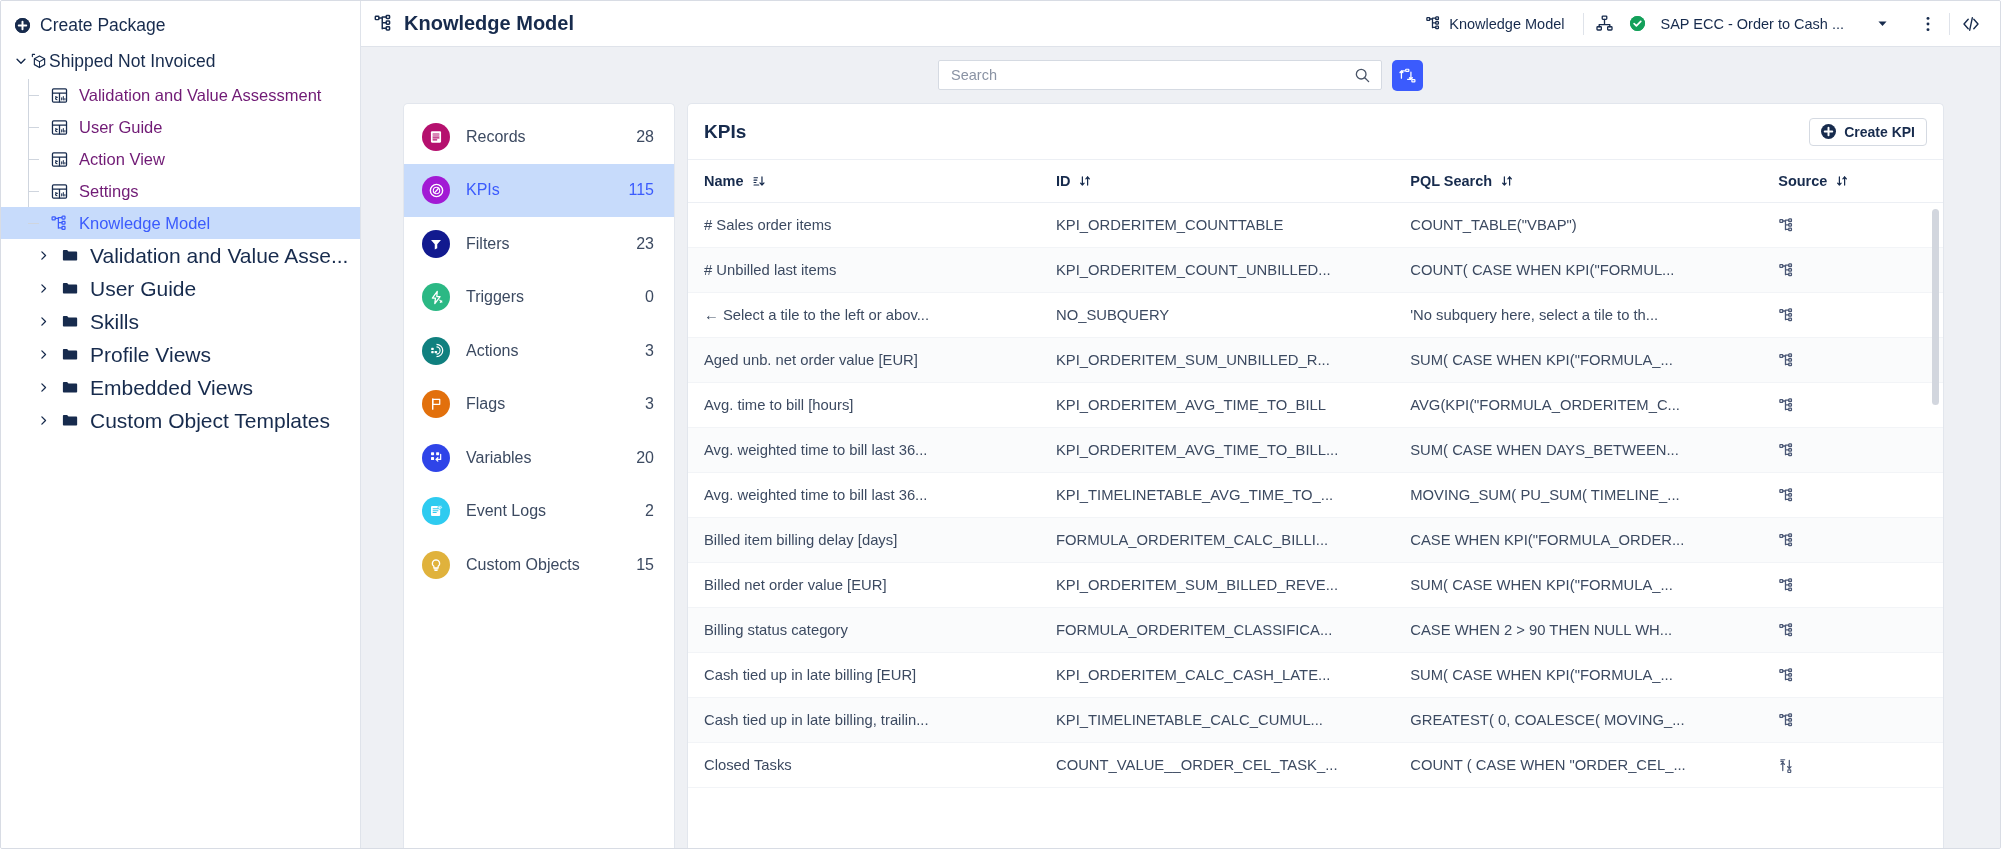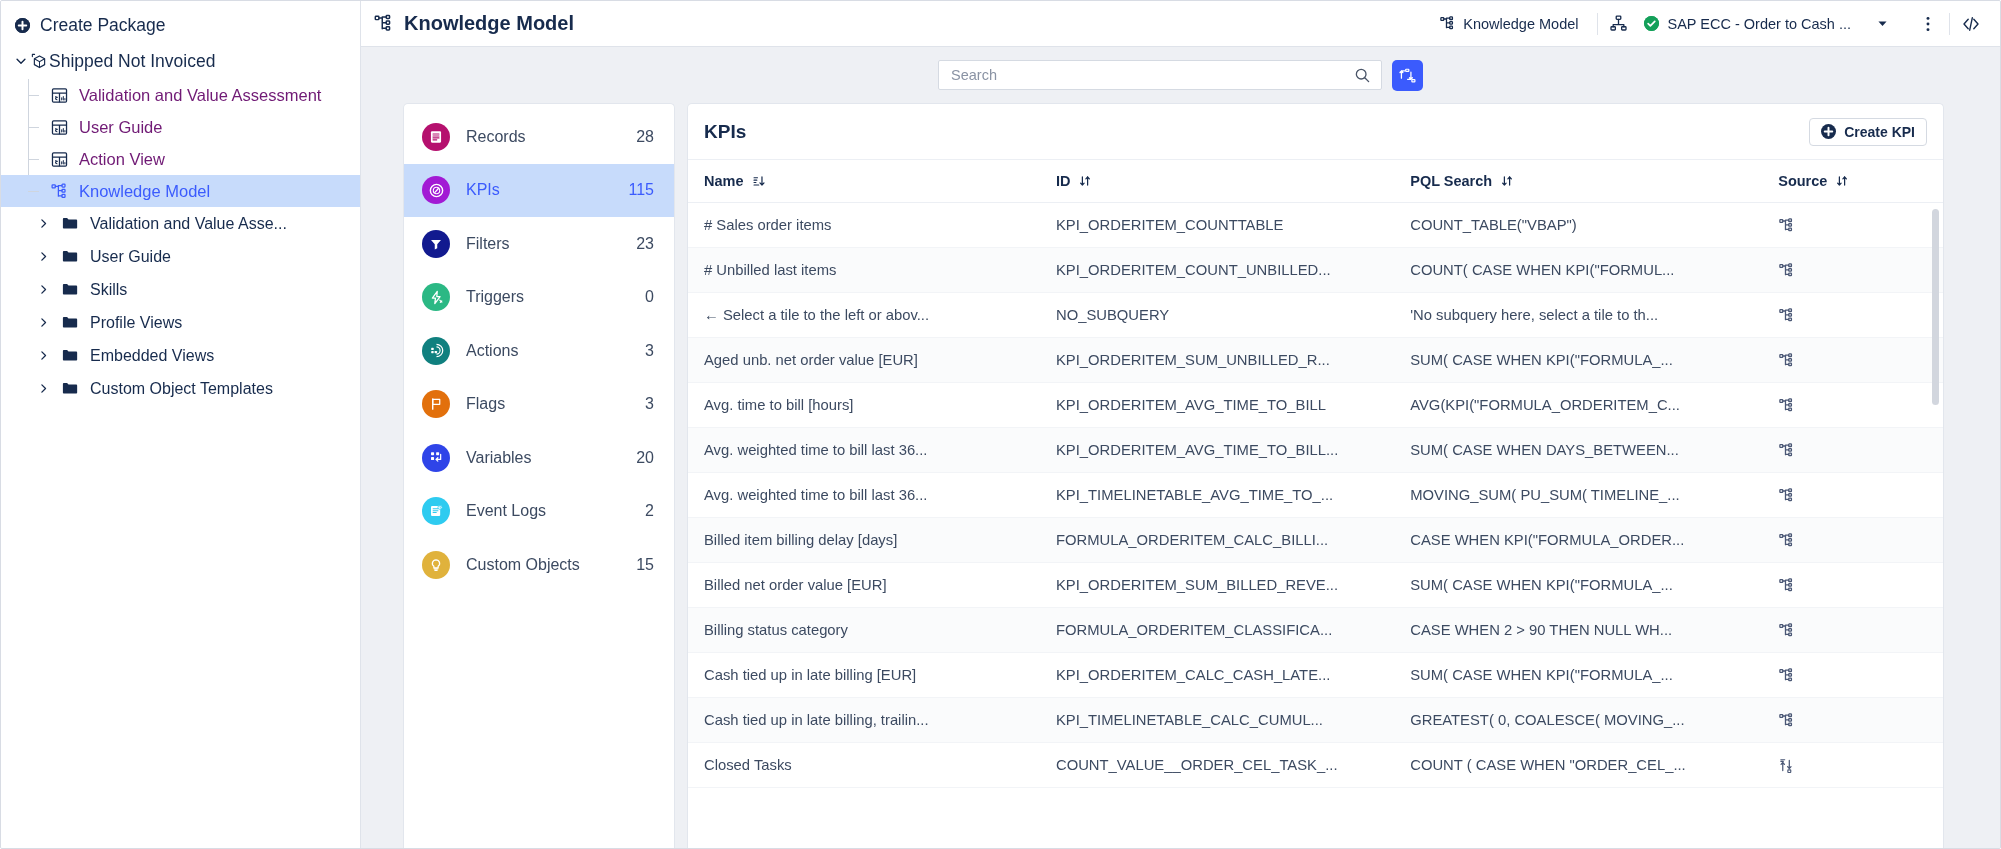--- a/index.html
+++ b/index.html
@@ -77,21 +77,21 @@
   .tree-item.selected {
     background: #c7dbfb;
     color: #3b5bfd;
   }
   .tree-item.selected .label { color: #3b5bfd; }
   .tree-item .ico { width: 21px; height: 21px; flex: 0 0 auto; display:flex; align-items:center; justify-content:center; }
   .tree-item2 {
     display: flex; align-items: center; gap: 9px;
     height: 33px;
     padding-left: 34px;
-    font-size: 16px; color: #172b4d;
+    font-size: 21px; color: #172b4d;
     cursor: pointer;
   }
   .tree-item2 .ico { width: 21px; height: 21px; flex: 0 0 auto; display:flex; align-items:center; justify-content:center; }
 
   
   .main {
     flex: 1 1 auto;
     height: 100%;
     background: #eef0f4;
     display: flex; flex-direction: column;
@@ -320,20 +320,32 @@
           <svg width="19" height="19" viewBox="0 0 20 20">
               <rect x="2.6" y="3" width="14.8" height="14" rx="1.2" fill="none" stroke="#172b4d" stroke-width="1.35"></rect>
               <path d="M2.6 7.6h14.8M10 7.6v9.4" stroke="#172b4d" stroke-width="1.35"></path>
               <path d="M7.4 14.4c-1.1 0-1.6-.7-1.6-1.4 0-.7.5-1.1 1.2-1.1h.9m-1 0l-.9-.9m.9.9l-.9.9" fill="none" stroke="#172b4d" stroke-width="1.1" stroke-linecap="round"></path>
               <path d="M12.3 14.6v-2.2M14 14.6v-3.4M15.7 14.6v-1.4" stroke="#172b4d" stroke-width="1.1" stroke-linecap="round"></path>
             </svg>
         </span>
         <span class="label">Action View</span>
       </div>
 
+      <div class="tree-item">
+        <span class="tick"></span>
+        <span class="ico">
+          <svg width="19" height="19" viewBox="0 0 20 20">
+              <rect x="2.6" y="3" width="14.8" height="14" rx="1.2" fill="none" stroke="#172b4d" stroke-width="1.35"></rect>
+              <path d="M2.6 7.6h14.8M10 7.6v9.4" stroke="#172b4d" stroke-width="1.35"></path>
+              <path d="M7.4 14.4c-1.1 0-1.6-.7-1.6-1.4 0-.7.5-1.1 1.2-1.1h.9m-1 0l-.9-.9m.9.9l-.9.9" fill="none" stroke="#172b4d" stroke-width="1.1" stroke-linecap="round"></path>
+              <path d="M12.3 14.6v-2.2M14 14.6v-3.4M15.7 14.6v-1.4" stroke="#172b4d" stroke-width="1.1" stroke-linecap="round"></path>
+            </svg>
+        </span>
+        <span class="label">Settings</span>
+      </div>
 
       <div class="tree-item selected">
         <span class="tick"></span>
         <span class="ico">
           <svg width="19" height="19" viewBox="0 0 20 20">
               <rect x="2.2" y="3.1" width="3.4" height="3.2" rx="0.7" fill="none" stroke="#3b5bfd" stroke-width="1.3"></rect>
               <rect x="12.6" y="2.3" width="3.2" height="3" rx="0.7" fill="none" stroke="#3b5bfd" stroke-width="1.3"></rect>
               <rect x="12.6" y="7.7" width="3.2" height="3" rx="0.7" fill="none" stroke="#3b5bfd" stroke-width="1.3"></rect>
               <rect x="12.6" y="13.1" width="3.2" height="3" rx="0.7" fill="none" stroke="#3b5bfd" stroke-width="1.3"></rect>
               <path d="M8.8 3.8v11.1M8.8 3.8h3.8M8.8 9.2h3.8M8.8 14.6h3.8M5.6 4.7h3.2" fill="none" stroke="#3b5bfd" stroke-width="1.3" stroke-linecap="round"></path>
@@ -459,21 +471,21 @@
 
         <div class="tb-icon-btn">
           <svg width="19" height="19" viewBox="0 0 20 20">
               <rect x="7.6" y="2.2" width="4.8" height="3.4" rx="0.8" fill="none" stroke="#172b4d" stroke-width="1.4"></rect>
               <rect x="2.1" y="13.4" width="4.6" height="3.4" rx="0.8" fill="none" stroke="#172b4d" stroke-width="1.4"></rect>
               <rect x="13.3" y="13.4" width="4.6" height="3.4" rx="0.8" fill="none" stroke="#172b4d" stroke-width="1.4"></rect>
               <path d="M10 5.6v3.6M4.4 13.4v-2.3h11.2v2.3M10 9.2v1.9" fill="none" stroke="#172b4d" stroke-width="1.4" stroke-linecap="round" stroke-linejoin="round"></path>
             </svg>
         </div>
 
-        <div class="tb-chip" style="gap:9px;padding-left:10px;">
+        <div class="tb-chip" style="gap:16px;padding-left:10px;">
           <span class="green-check">
             <svg width="15" height="15" viewBox="0 0 16 16">
                 <circle cx="8" cy="8" r="8" fill="#14a05a"></circle>
                 <path d="M4.4 8.2l2.4 2.3 4.7-4.8" fill="none" stroke="#fff" stroke-width="1.8" stroke-linecap="round" stroke-linejoin="round"></path>
               </svg>
           </span>
           <span>SAP ECC - Order to Cash ...</span>
           <span style="display:flex;margin-left:16px;">
             <svg width="13" height="13" viewBox="0 0 16 16">
                 <path d="M3 5.5L8 11l5-5.5z" fill="#172b4d"></path>

